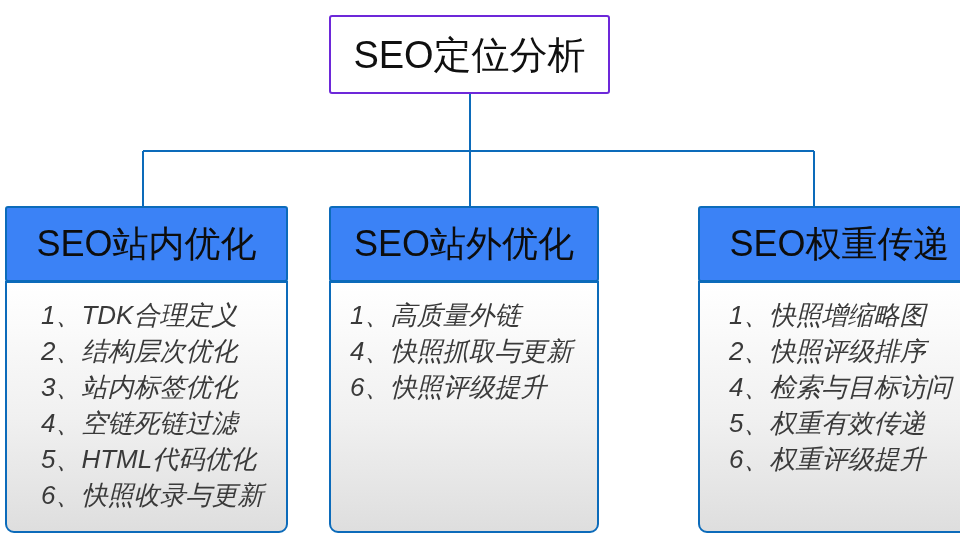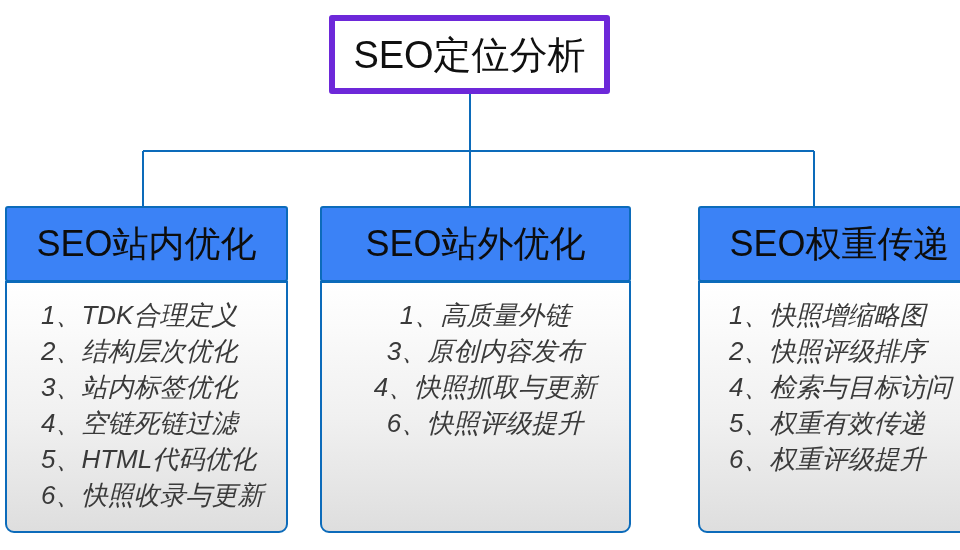--- a/index.html
+++ b/index.html
@@ -32,21 +32,21 @@
   }
 
   
   .root-box {
     position: absolute;
     left: 329px;
     top: 15px;
     width: 281px;
     height: 79px;
     box-sizing: border-box;
-    border: 6px solid #6d28d9;
+    border: 2px solid #6d28d9;
     border-radius: 3px;
     background: #ffffff;
     display: flex;
     align-items: center;
     justify-content: center;
   }
   .root-title {
     font-size: 38px;
     line-height: 1;
     color: #101010;
@@ -96,23 +96,23 @@
   .item-row {
     font-size: 26px;
     line-height: 36px;
     color: #3a3a3a;
     white-space: nowrap;
     padding-left: 34px;
   }
 
   
   .col-1 { left: 5px;   width: 283px; }
-  .col-2 { left: 320px; width: 311px; }
+  .col-2 { left: 329px; width: 270px; }
   .col-3 { left: 698px; width: 283px; }
-  .col-2 .item-row { padding-left: 19px; text-align: center; }
+  .col-2 .item-row { padding-left: 19px; }
   .col-3 .item-row { padding-left: 29px; }
 </style>
 </head>
 <body>
 
 <div id="diagram">
 
   <svg id="connectors" viewBox="0 0 960 550" width="960" height="550" xmlns="http://www.w3.org/2000/svg">
     <g fill="none" stroke="#0c6bba" stroke-width="2" shape-rendering="crispEdges">
       <line x1="470" y1="94" x2="470" y2="206"></line>
@@ -142,21 +142,20 @@
     </div>
   </div>
 
   <div class="column col-2">
     <div class="col-header">
       <span class="col-header-text">SEO站外优化</span>
     </div>
     <div class="col-body">
       <ul class="item-list">
         <li class="item-row">1、高质量外链</li>
-        <li class="item-row">3、原创内容发布</li>
         <li class="item-row">4、快照抓取与更新</li>
         <li class="item-row">6、快照评级提升</li>
       </ul>
     </div>
   </div>
 
   <div class="column col-3">
     <div class="col-header">
       <span class="col-header-text">SEO权重传递</span>
     </div>

